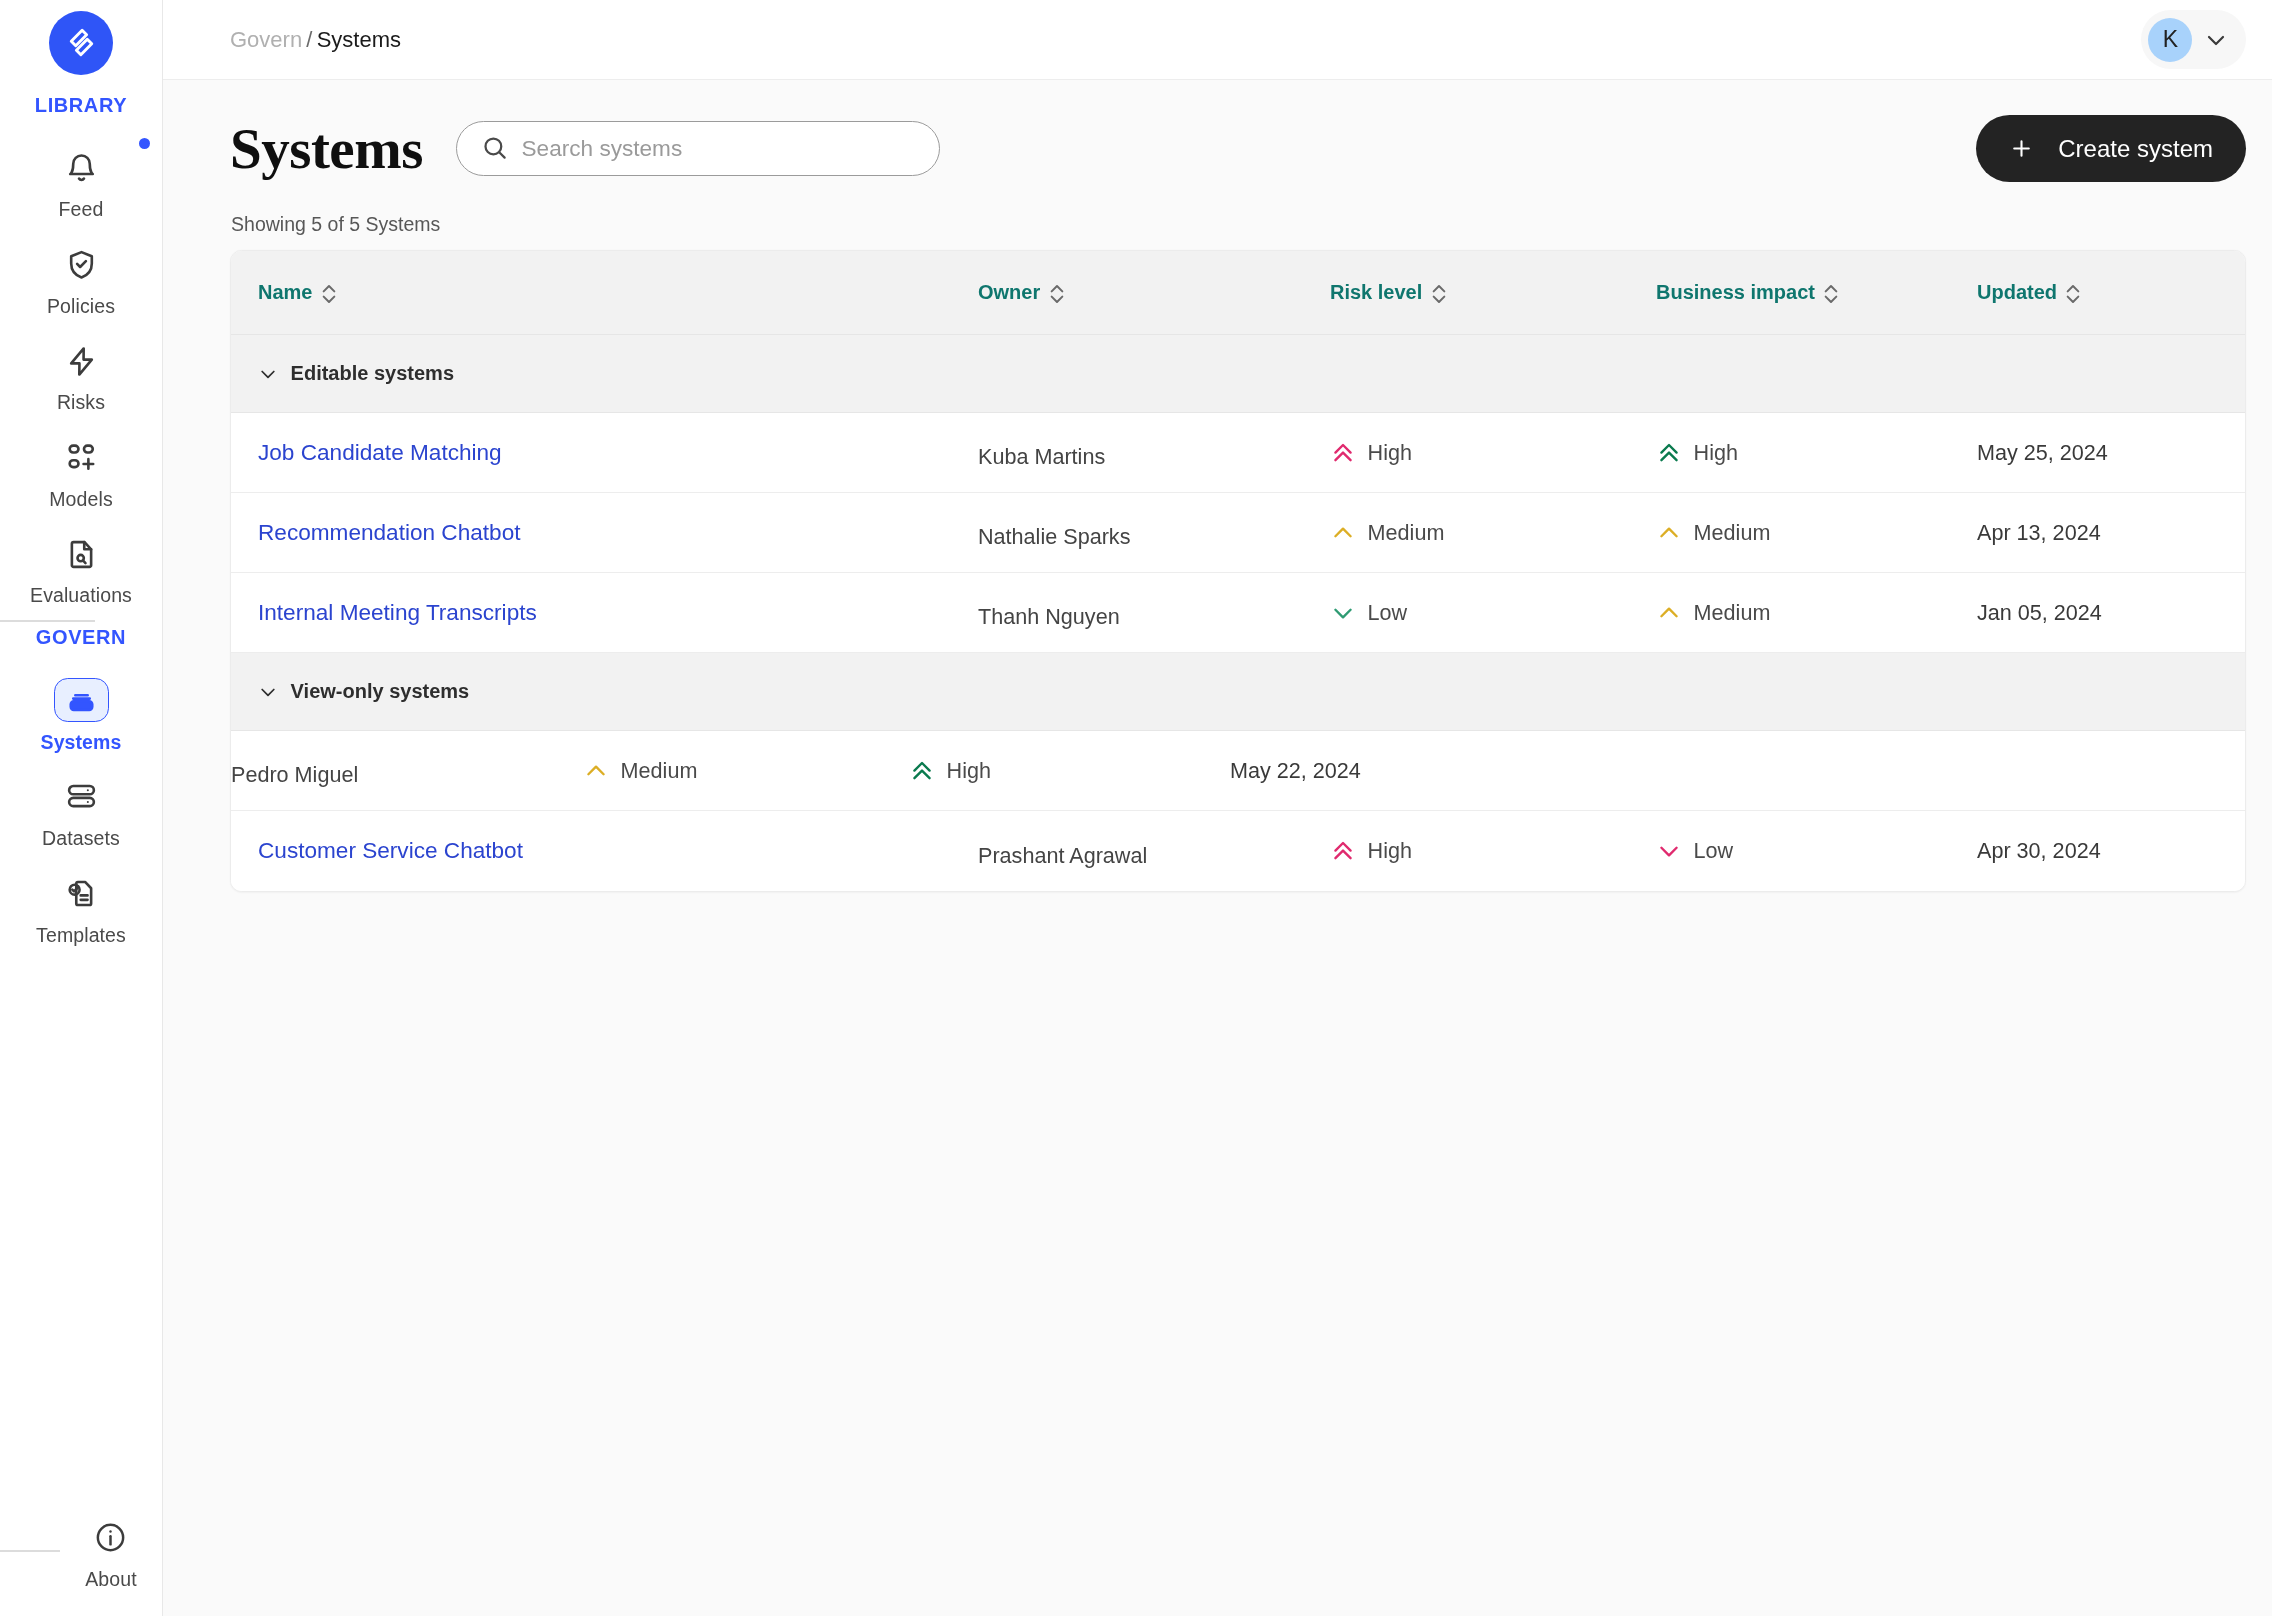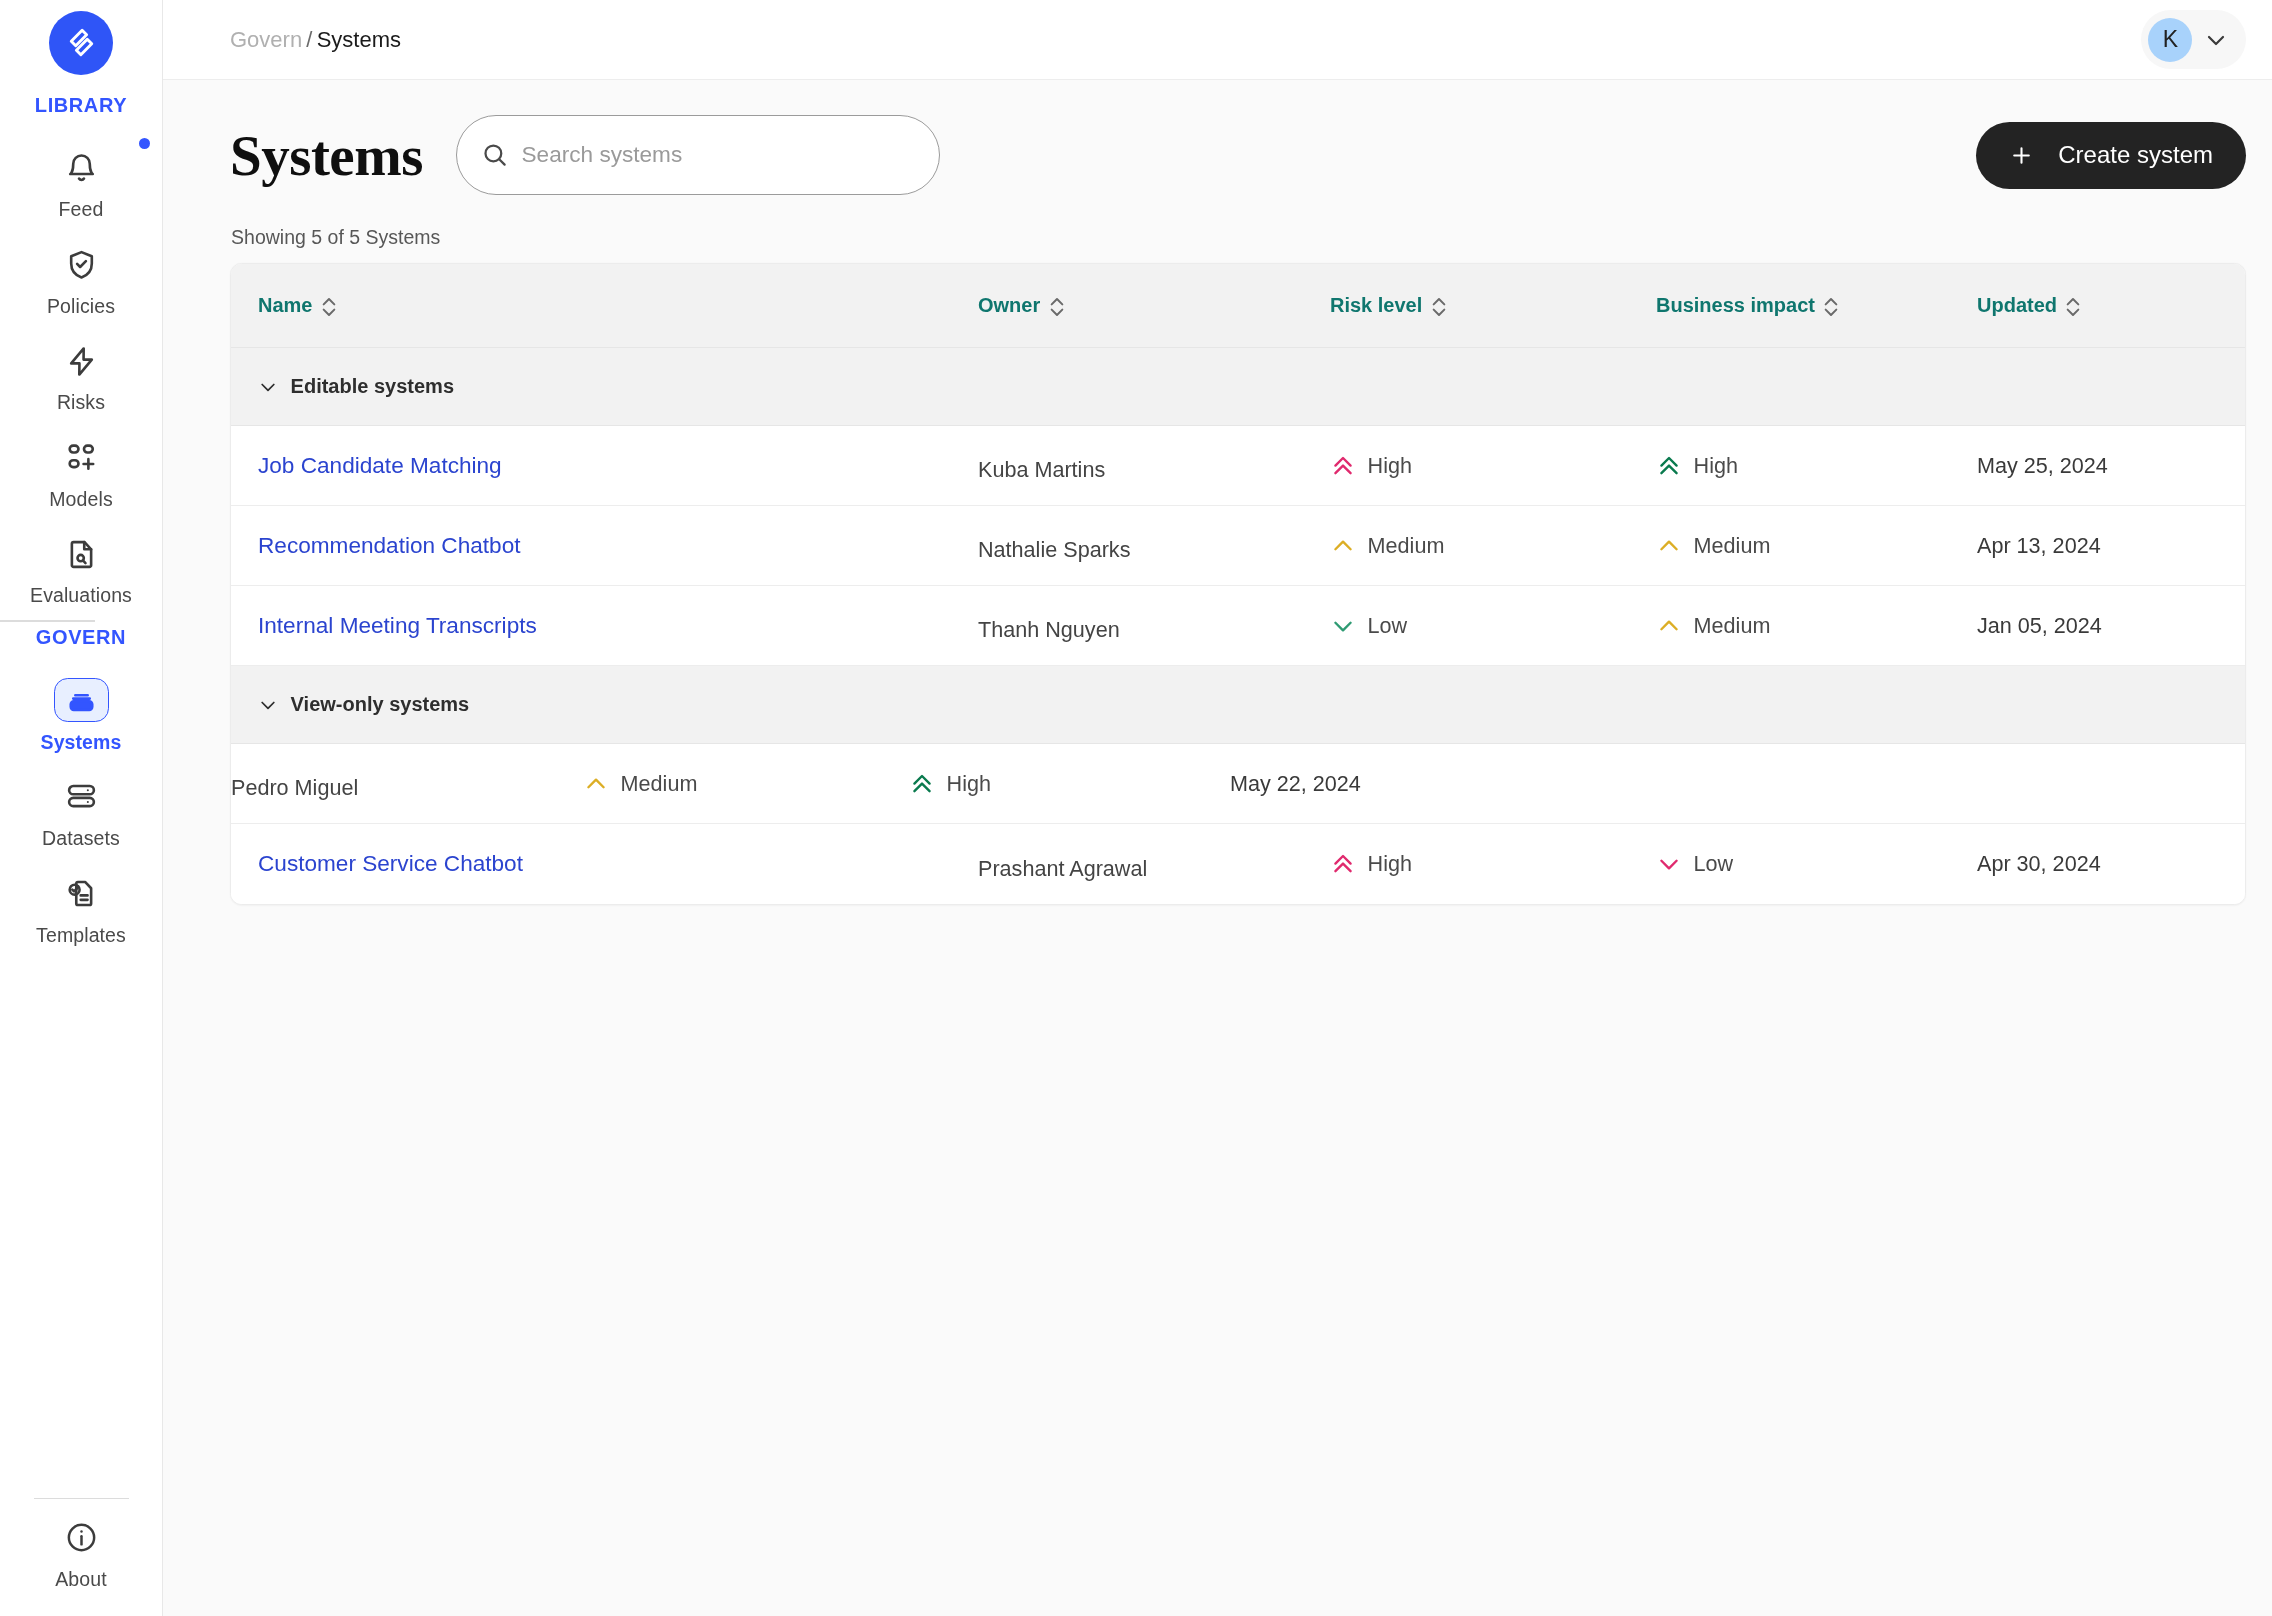--- a/index.html
+++ b/index.html
@@ -58,21 +58,21 @@
   .nav-item.active .nav-icon { background: #e8efff; border: 1.6px solid #3355ff; }
   .nav-item.active .nav-label { color: #3355ff; font-weight: 700; }
   .nav-item.active .nav-icon svg { stroke: #3355ff; }
   .badge-dot {
     position: absolute; top: 3.2px; right: 11.6px;
     width: 11.6px; height: 11.6px; border-radius: 50%;
     background: #3355ff;
   }
   .sidebar-bottom {
     position: absolute; bottom: 16px; left: 0; right: 0;
-    display: flex; flex-direction: column; align-items: center;
+    display: flex; flex-direction: row; align-items: center;
   }
 
   
   .main { flex: 1 1 auto; display: flex; flex-direction: column; min-width: 0; }
 
   .topbar {
     height: 80px; flex: 0 0 80px;
     background: #ffffff;
     border-bottom: 1.6px solid #ededed;
     display: flex; align-items: center; justify-content: space-between;
@@ -100,21 +100,21 @@
   .page-head {
     display: flex; align-items: center; justify-content: space-between;
     padding-top: 35px;
   }
   .head-left { display: flex; align-items: center; gap: 33px; }
   .page-title {
     font-family: "Liberation Serif", serif;
     font-size: 57px; color: #0f0f0f; letter-spacing: -0.5px; line-height: 1;
   }
   .search-box {
-    width: 484px; height: 80px;
+    width: 484px; height: 55px;
     background: #fff; border: 1.6px solid #9b9b9b; border-radius: 47px;
     display: flex; align-items: center; gap: 13.7px; padding: 0 24px;
   }
   .search-box svg { width: 27px; height: 27px; flex: 0 0 27px; }
   .search-input {
     border: none; outline: none; background: transparent;
     font-family: "Liberation Sans", sans-serif;
     font-size: 22.6px; color: #222; width: 100%;
   }
   .search-input::placeholder { color: #9a9a9a; }

